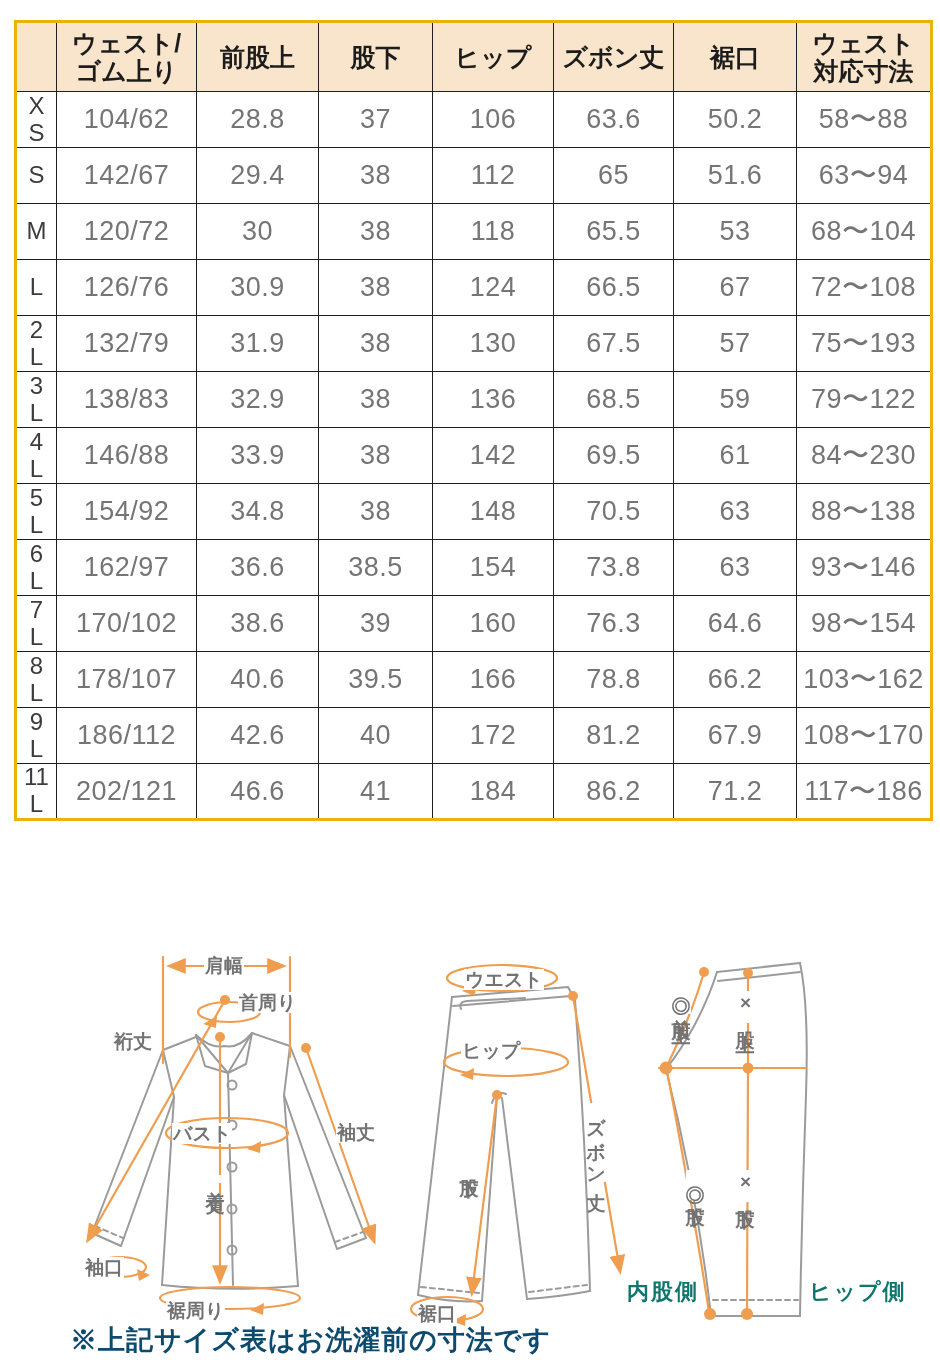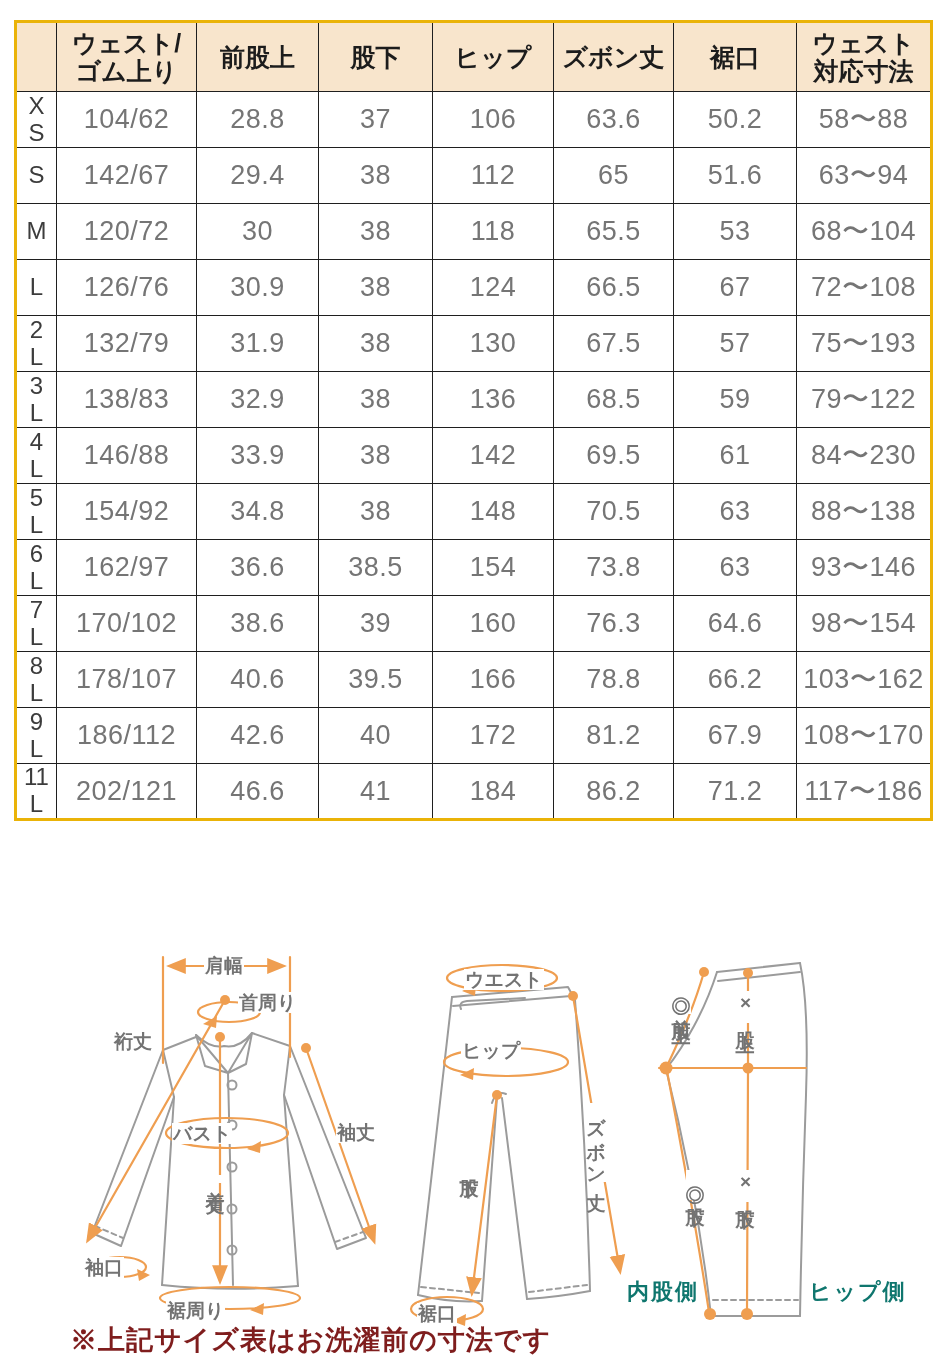--- a/index.html
+++ b/index.html
@@ -38,21 +38,21 @@
   }
   .dlabel.vert{
     writing-mode:vertical-rl;text-orientation:upright;
     letter-spacing:3px;padding:1px 0;
   }
   .dlabel.gray{color:#0f766e;font-size:22px;background:transparent;letter-spacing:2px;}
 
   
   .note{
     position:absolute;left:70px;top:1322px;
-    font-size:27px;font-weight:700;color:#7f1d1d;letter-spacing:1px;
+    font-size:27px;font-weight:700;color:#0c4a6e;letter-spacing:1px;
   }
 </style>
 </head>
 <body>
 
 <div class="page">
 
   <table class="size-table">
     <colgroup>
       <col style="width:41px">

